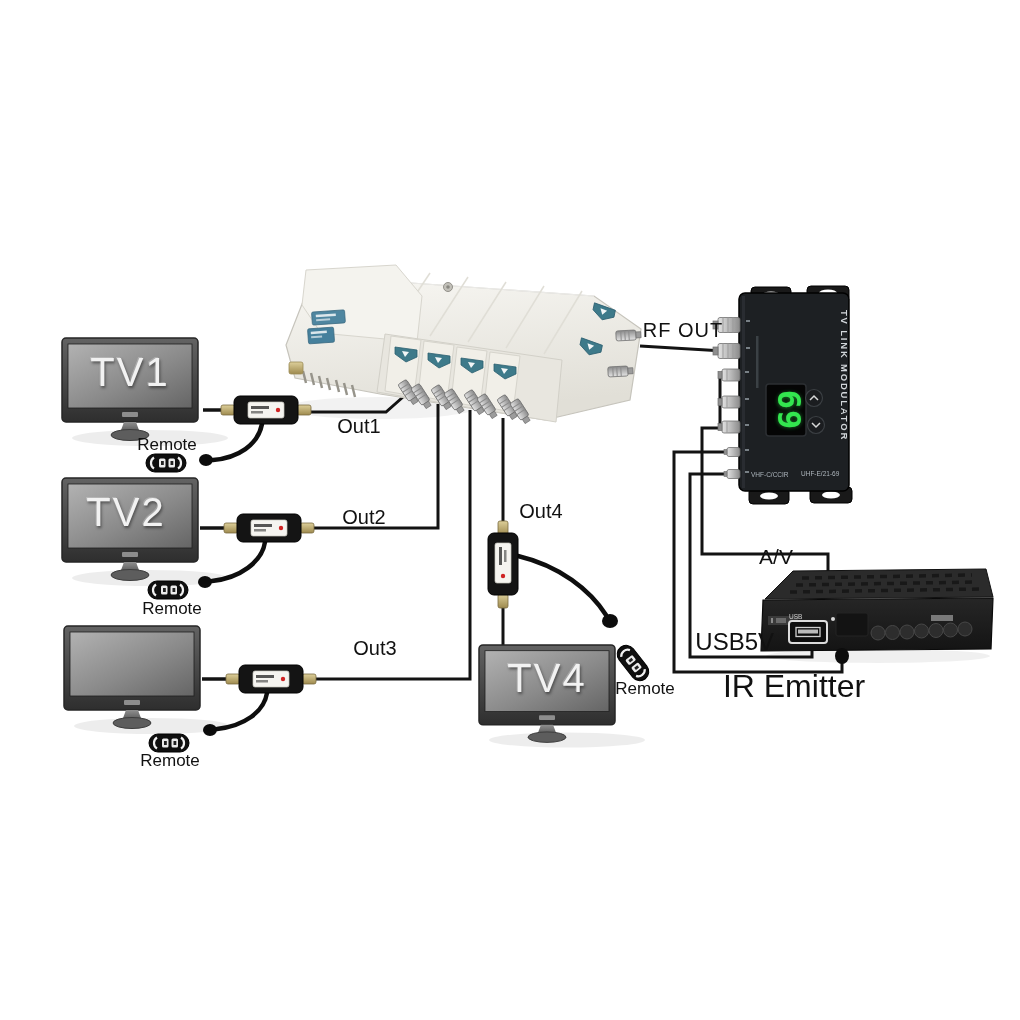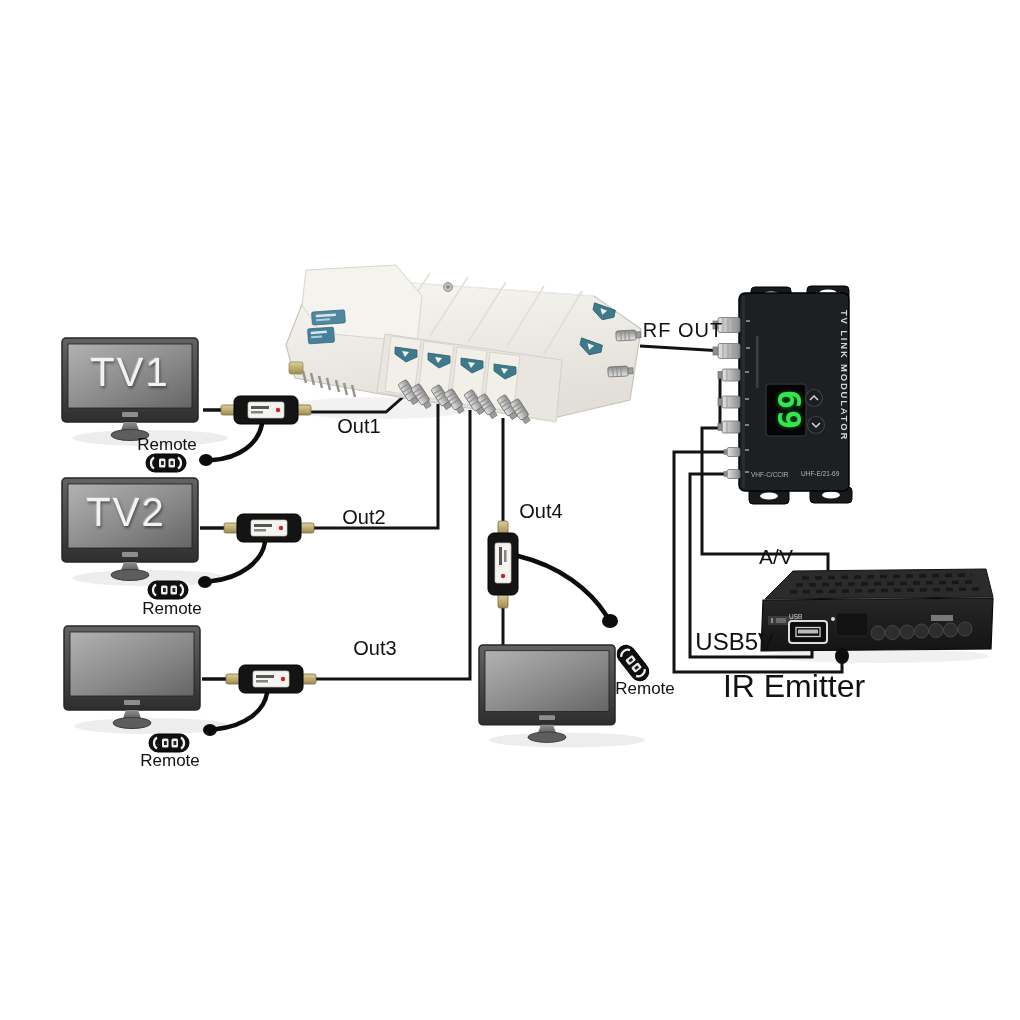--- a/index.html
+++ b/index.html
@@ -305,20 +305,21 @@
   </g>
 
   <use href="#remoteShape" transform="translate(146,454)"></use>
   <use href="#remoteShape" transform="translate(148,581)"></use>
   <use href="#remoteShape" transform="translate(149,734)"></use>
   <use href="#remoteShape" transform="translate(633,663) rotate(52) translate(-20,-9)"></use>
 </svg>
 
 <div class="lbl lbl-tv" style="left:62px;top:352px;width:136px;">TV1</div>
 <div class="lbl lbl-tv" style="left:62px;top:492px;width:128px;">TV2</div>
+<div class="lbl lbl-tv" style="left:479px;top:658px;width:136px;">TV4</div>
 
 <div class="lbl lbl-remote" style="left:131px;top:436px;width:72px;">Remote</div>
 <div class="lbl lbl-remote" style="left:136px;top:600px;width:72px;">Remote</div>
 <div class="lbl lbl-remote" style="left:134px;top:752px;width:72px;">Remote</div>
 <div class="lbl lbl-remote" style="left:604px;top:680px;width:82px;">Remote</div>
 
 <div class="lbl lbl-out" style="left:326px;top:416px;width:66px;">Out1</div>
 <div class="lbl lbl-out" style="left:331px;top:507px;width:66px;">Out2</div>
 <div class="lbl lbl-out" style="left:342px;top:638px;width:66px;">Out3</div>
 <div class="lbl lbl-out" style="left:508px;top:477px;width:66px;margin-top:24px;">Out4</div>

